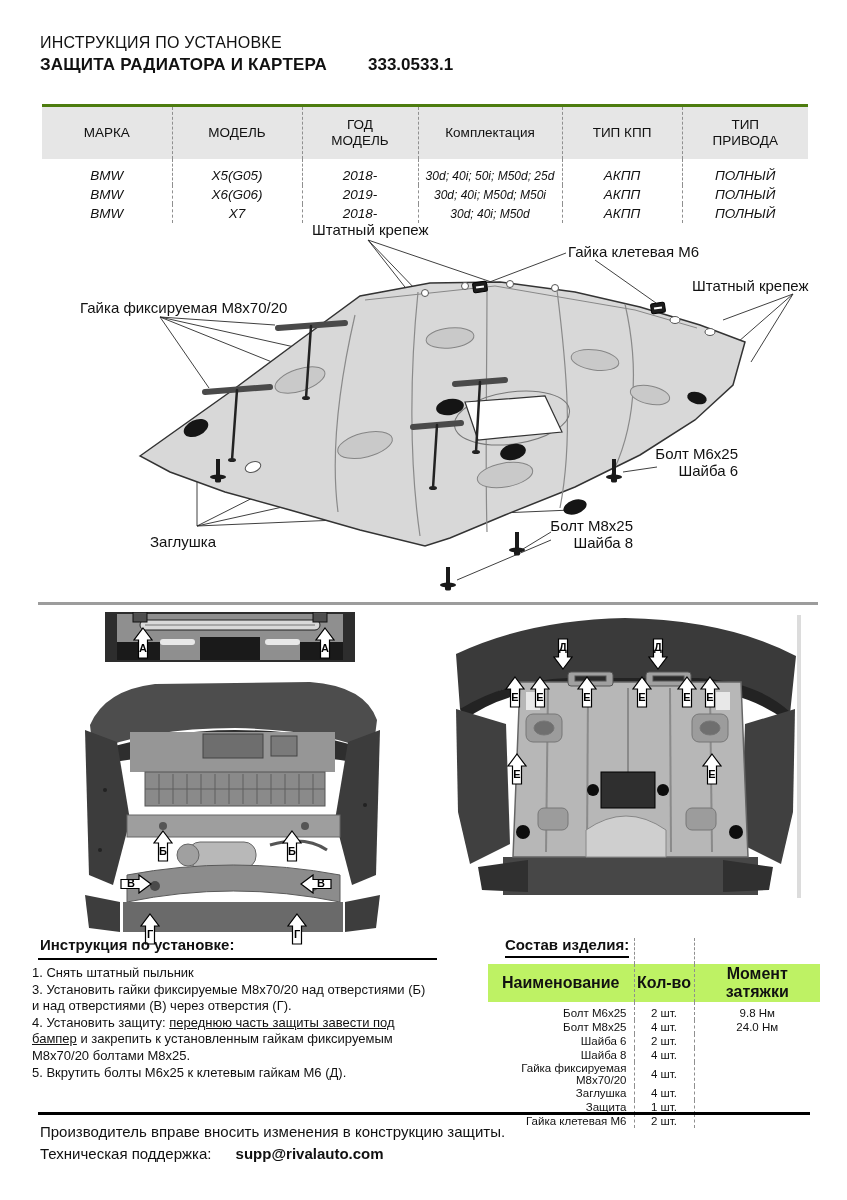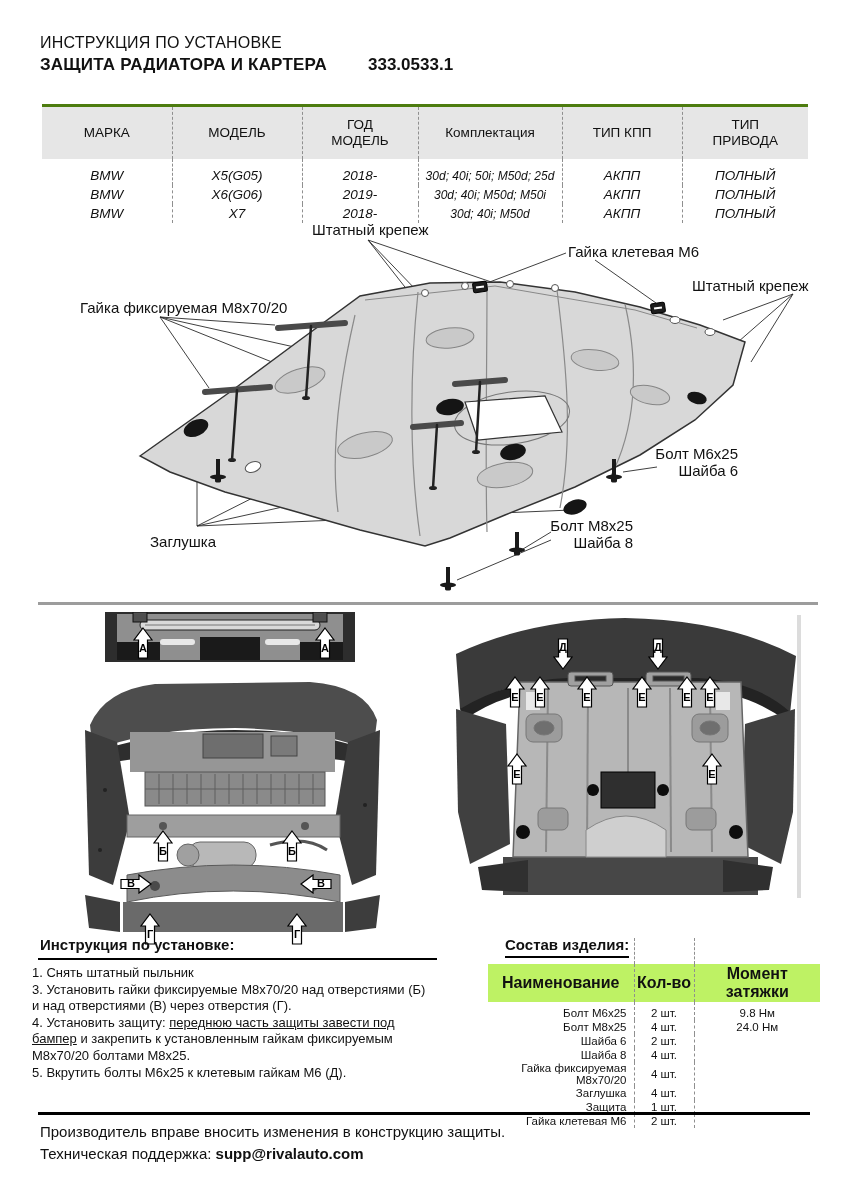--- a/index.html
+++ b/index.html
@@ -54,21 +54,21 @@
   .pt tr > *+*{border-left:1px dashed #8f8f8f;}
   .pt td.nm{text-align:right;padding-right:7px;}
   .pt td.qt,.pt td.tq{text-align:center;}
   .pt tbody tr:first-child td{padding-top:4px;}
   .vdash{border-left:1px dashed #8f8f8f;width:0;height:26px;top:938px;}
 
   
   .fline{left:38px;top:1112px;width:772px;height:3px;background:#000;}
   .fn1{left:40px;top:1123px;font-size:15px;}
   .fn2{left:40px;top:1145px;font-size:15px;}
-  .fn2 b{font-weight:bold;}
+  .fn2 b{font-weight:bold;margin-left:20px;}
   .scanbar{left:797px;top:615px;width:4px;height:283px;background:#dcdcdc;}
 </style>
 </head>
 <body>
 
 <div class="page">
 
   <div class="abs t1">ИНСТРУКЦИЯ ПО УСТАНОВКЕ</div>
   <div class="abs t2">ЗАЩИТА РАДИАТОРА И КАРТЕРА</div>
   <div class="abs tnum">333.0533.1</div>

